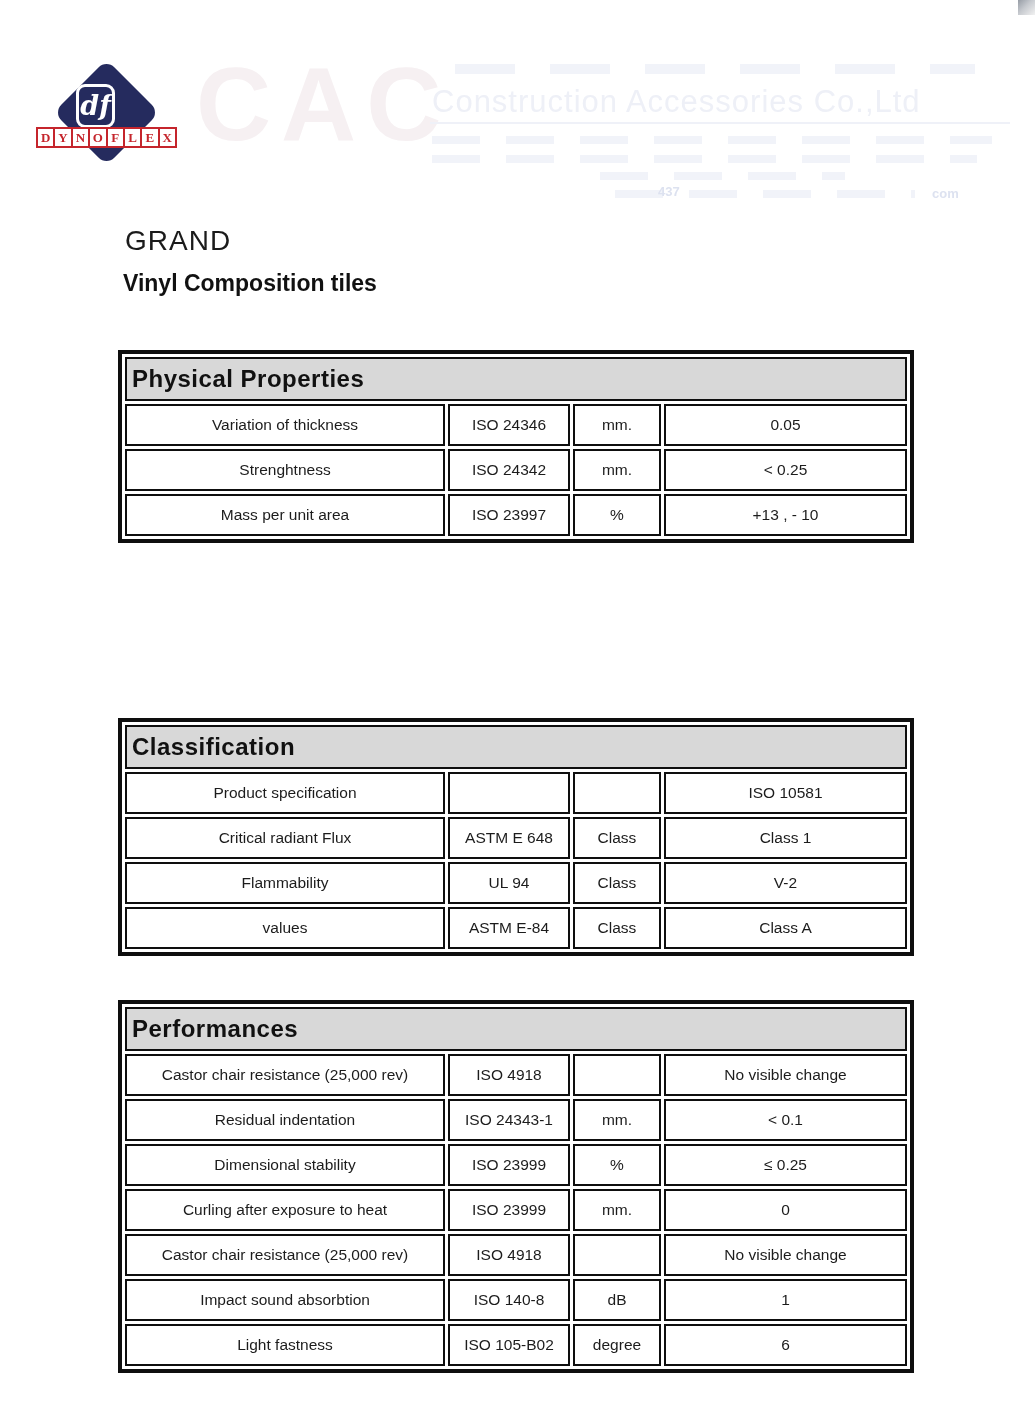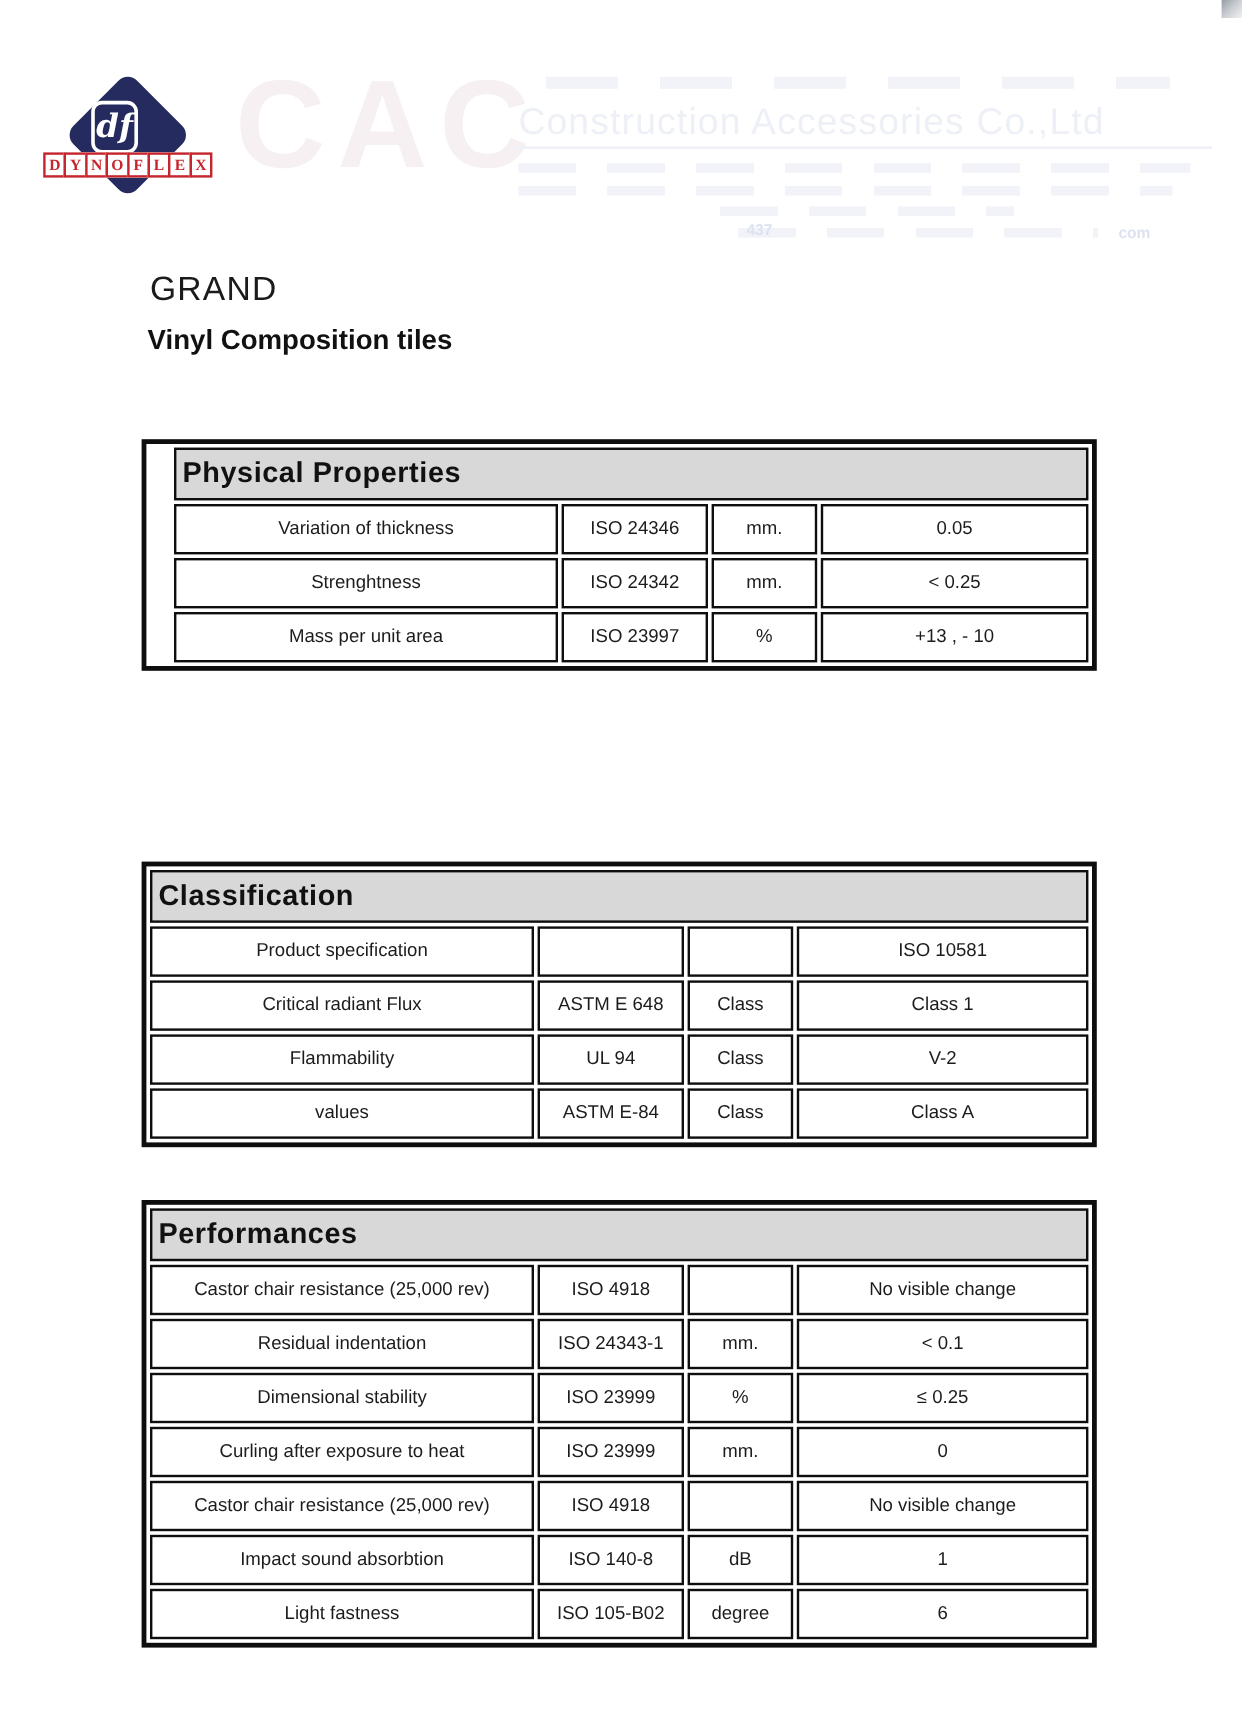--- a/index.html
+++ b/index.html
@@ -72,21 +72,21 @@
     position:absolute; left:123px; top:270px; font-size:23px; font-weight:bold;
     color:#111111;
   }
 
   
   table.spec {
     position:absolute; left:118px; width:796px; table-layout:fixed;
     border-collapse:separate; border-spacing:3px; border:4px solid #0e0e0e;
     background:#ffffff;
   }
-  #table-physical   { top:366px;padding-left:20px; }
+  #table-physical   { top:350px; }
   #table-class      { top:718px; }
   #table-perf       { top:1000px; }
   table.spec th.section {
     border:2px solid #0e0e0e; background:#d8d8d8; height:44px;
     font-size:24px; font-weight:bold; color:#111111; text-align:left;
     padding:0 0 0 5px; letter-spacing:0.5px;
   }
   table.spec td {
     border:2px solid #0e0e0e; height:42px; text-align:center;
     font-size:15.5px; color:#1c1c1c; padding:0 6px; background:#ffffff;
@@ -100,21 +100,21 @@
 <div class="page">
 
   <div class="wm-cac">CAC</div>
   <div class="wm-topline"></div>
   <div class="wm-company">Construction Accessories Co.,Ltd</div>
   <div class="wm-rule"></div>
   <div class="wm-dashes" style="left:432px; top:136px; width:560px;"></div>
   <div class="wm-dashes" style="left:432px; top:155px; width:545px;"></div>
   <div class="wm-dashes" style="left:600px; top:172px; width:245px;"></div>
   <div class="wm-dashes" style="left:615px; top:190px; width:300px;"></div>
-  <div class="wm-frag" style="left:622px; top:184px;">437</div>
+  <div class="wm-frag" style="left:658px; top:184px;">437</div>
   <div class="wm-frag" style="left:932px; top:186px;">com</div>
 
   <div class="corner-smudge"></div>
 
   <div class="logo">
     <div class="logo-diamond"></div>
     <div class="logo-mono-box">
       <span class="logo-mono">df</span>
     </div>
     <div class="logo-band">

